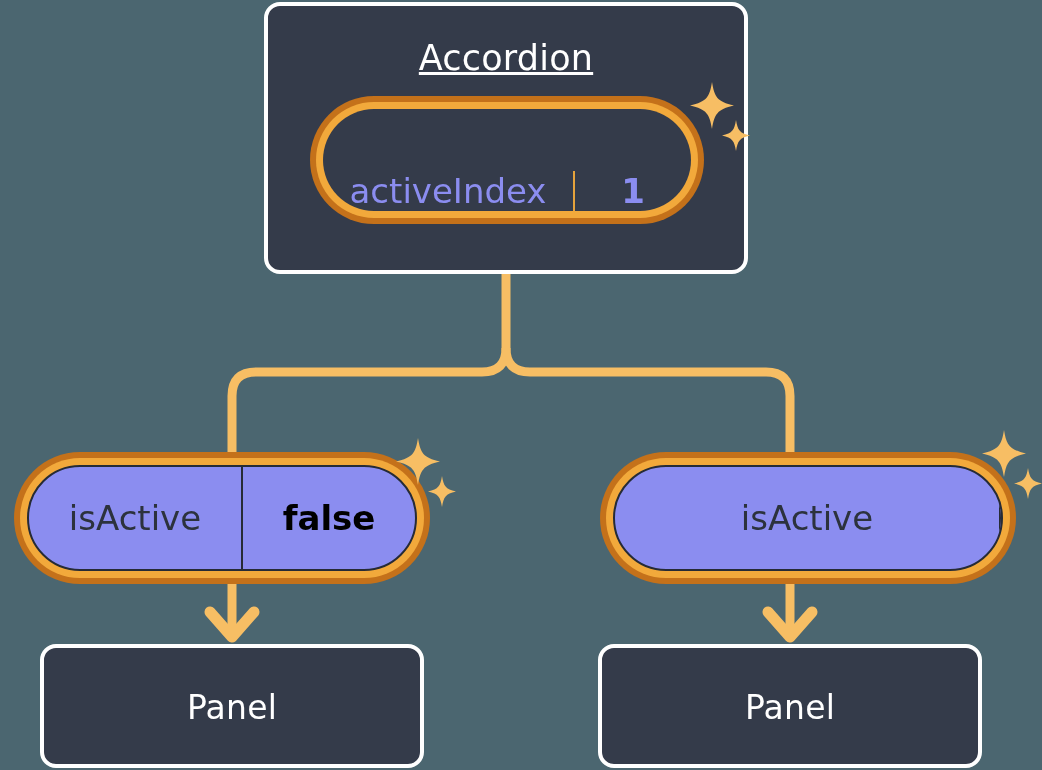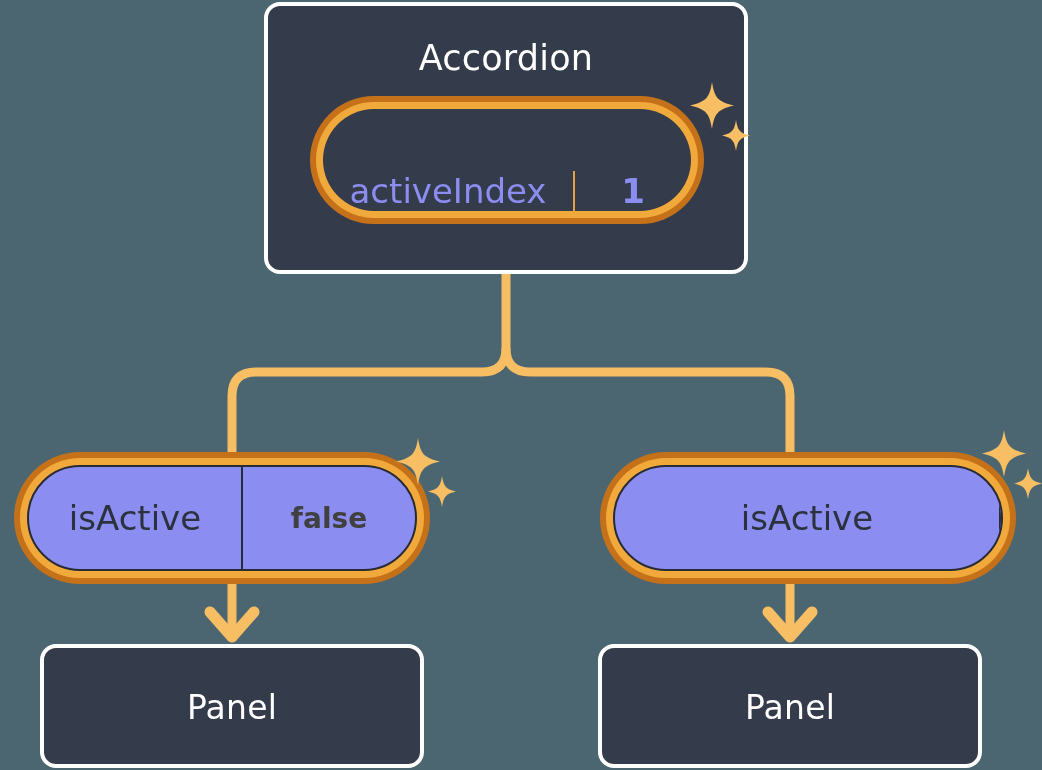--- a/index.html
+++ b/index.html
@@ -48,20 +48,21 @@
 
   
   #accordion-card {
     left: 264px;
     top: 2px;
     width: 484px;
     height: 272px;
   }
   #accordion-card .comp-title {
     top: 32px;
+    text-decoration: underline;
   }
 
   
   .panel-card {
     width: 384px;
     height: 124px;
     top: 644px;
     padding-left: 15px;
   }
   #panel-card-left  { left: 40px; }
@@ -148,22 +149,22 @@
     border: 2px solid #262b36;
   }
   .pill-leaf .pill-key {
     flex: 1 1 auto;
     color: #2c323d;
     font-size: 34px;
     border-right: 2px solid #262b36;
   }
   .pill-leaf .pill-val {
     flex: 0 0 172px;
-    color: #404040;
-    font-size: 28px;
+    color: #000000;
+    font-size: 34px;
     font-weight: 700;
   }
   #pill-isactive-true .pill-val { flex: 0 0 152px; }
 
   
   .sparkle-group {
     position: absolute;
     pointer-events: none;
   }
   #sparkle-accordion   { left: 686px; top: 82px;  }

